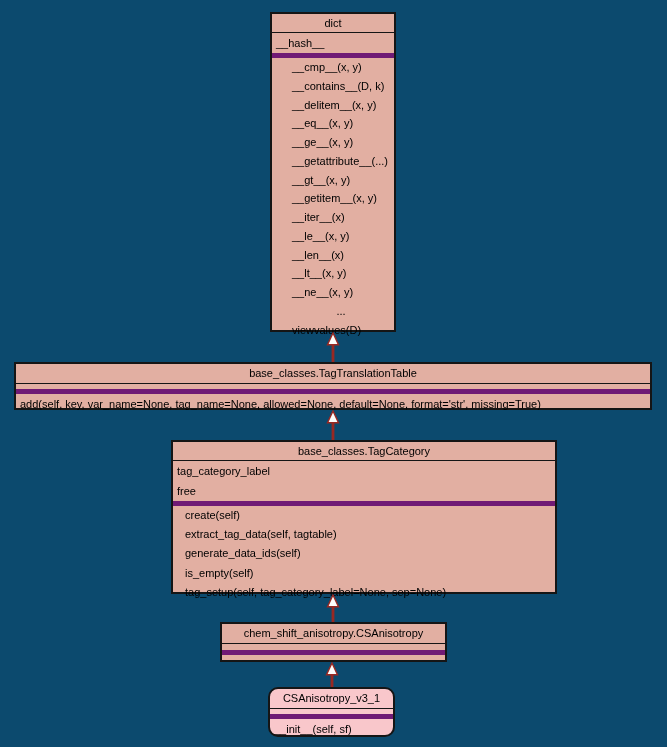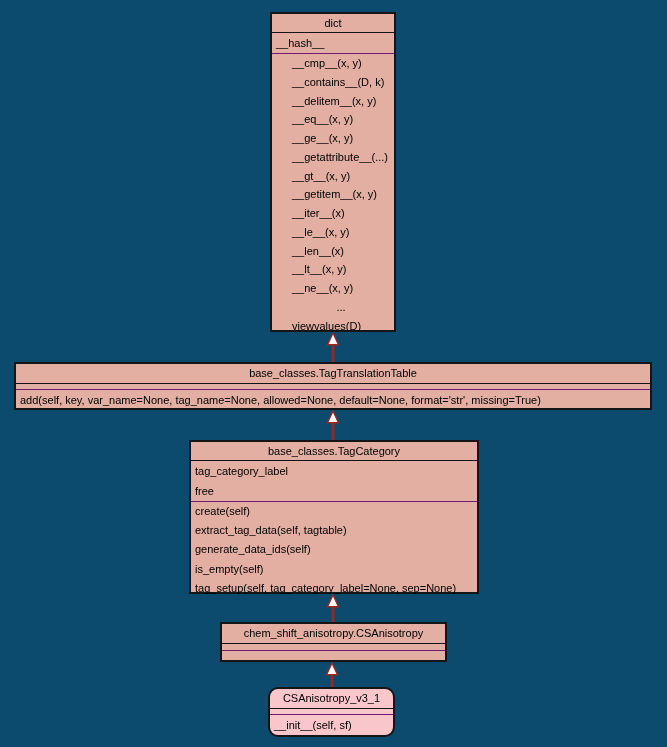--- a/index.html
+++ b/index.html
@@ -15,40 +15,40 @@
     background:#e2afa2;
     border:2px solid #151515;
     box-sizing:border-box;
   }
   .cls.highlight { background:#f9c7cb; }
   .cls .title {
     text-align:center;
     border-bottom:1px solid #151515;
     overflow:hidden; white-space:nowrap;
   }
-  .cls .attrs { border-bottom:1px solid #701a75; }
+  .cls .attrs { border-bottom:5px solid #701a75; }
   .row { padding:0 4px; white-space:nowrap; overflow:hidden; }
   .row.center { text-align:center; }
   .arrow { position:absolute; }
 
   
   #box-dict { left:270px; top:12px; width:126px; height:320px; }
   #box-dict .title { height:18px; line-height:18px; }
   #box-dict .attrs .row { height:20px; line-height:20px; }
   #box-dict .methods .row { height:18.75px; line-height:18.75px;padding-left:20px; }
 
   #box-ttt { left:14px; top:362px; width:638px; height:48px; }
   #box-ttt .title { height:19px; line-height:19px; }
   #box-ttt .attrs { height:5px; }
   #box-ttt .methods .row { height:20px; line-height:20px; }
 
-  #box-tagcat { left:189px; top:440px; width:290px; height:154px; }
+  #box-tagcat { left:171px; top:440px; width:386px; height:154px; }
   #box-tagcat .title { height:18px; line-height:18px; }
   #box-tagcat .attrs .row { height:20px; line-height:20px; }
-  #box-tagcat .methods .row { height:19.2px; line-height:19.2px; }
+  #box-tagcat .methods .row { height:19.2px; line-height:19.2px;margin-left:8px; }
 
   #box-csa { left:220px; top:622px; width:227px; height:40px; }
   #box-csa .title { height:19px; line-height:19px; }
   #box-csa .attrs { height:6px; }
   #box-csa .methods { height:9px; }
 
   #box-csav31 { left:268px; top:687px; width:127px; height:50px;border-radius:10px; }
   #box-csav31 .title { height:19px; line-height:19px; }
   #box-csav31 .attrs { height:5px; }
   #box-csav31 .methods .row { height:21px; line-height:21px; }

